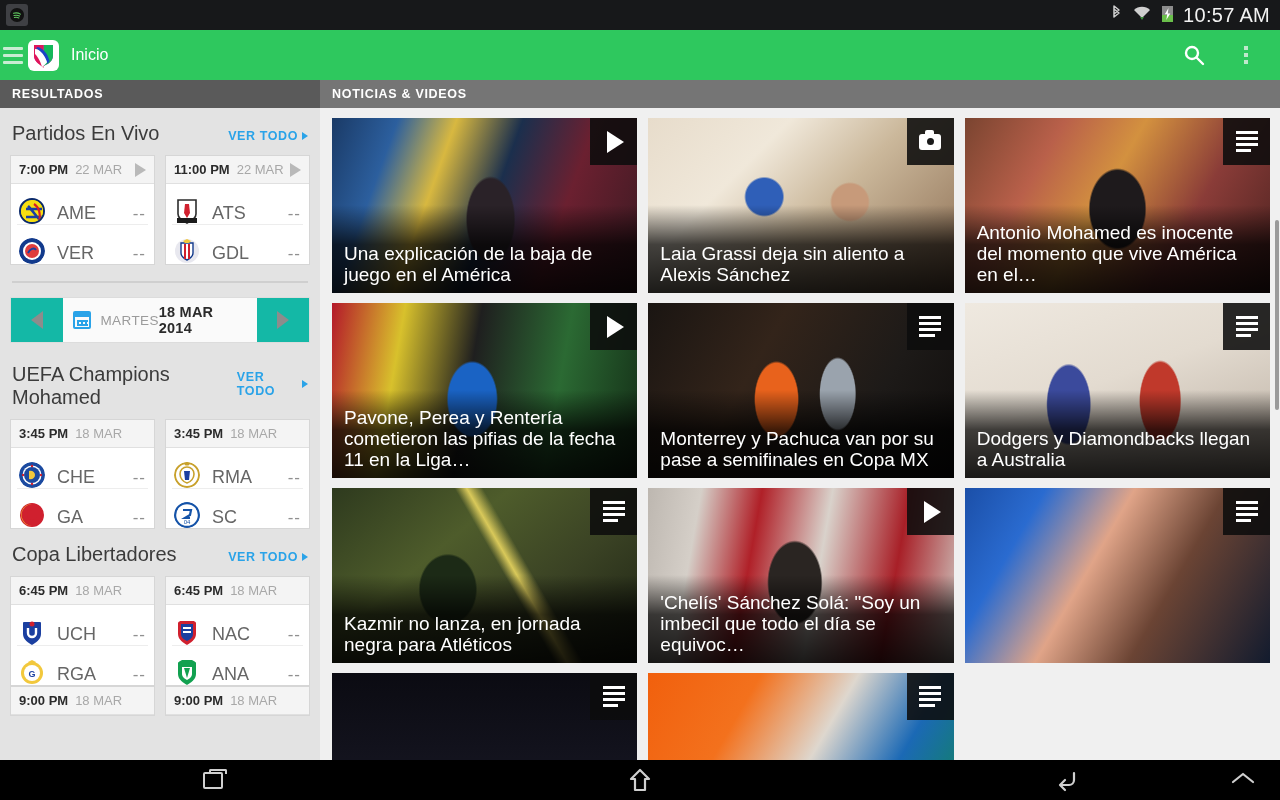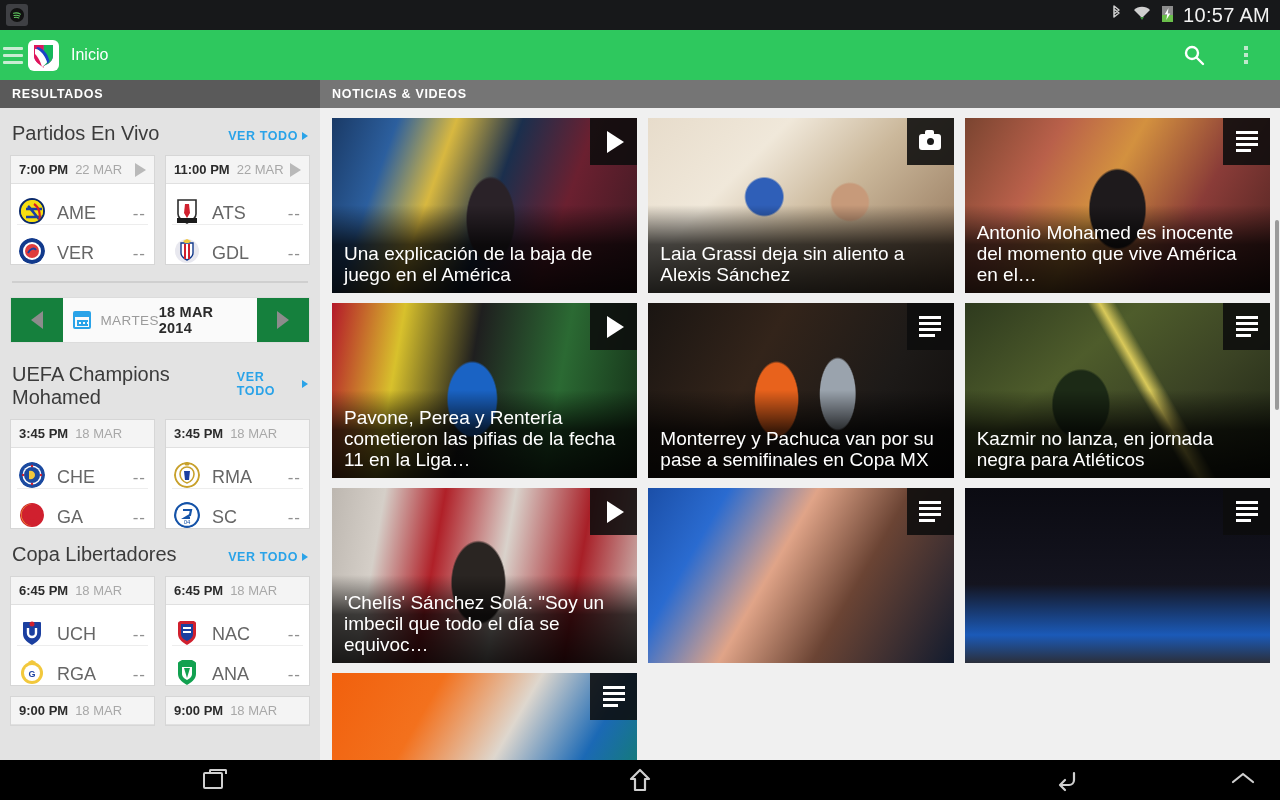--- a/index.html
+++ b/index.html
@@ -65,21 +65,21 @@
   .mc-date { font-size: 13px; color: #a8a8a8; margin-left: 7px; }
   .mc-play { margin-left: auto; width: 0; height: 0; border-left: 11px solid #b9b9b9; border-top: 7px solid transparent; border-bottom: 7px solid transparent; }
   .mc-team { display: flex; align-items: flex-end; height: 40px; padding: 0 8px; }
   .mc-team + .mc-team { border-top: 1px solid #ededed; margin: 0 6px; padding: 0 2px; }
   .crest { width: 26px; height: 26px; border-radius: 50%; flex: 0 0 26px; position: relative; overflow: hidden; }
   .mc-abbr { font-size: 18px; color: #666; margin-left: 12px; font-weight: 400; }
   .mc-score { margin-left: auto; font-size: 17px; color: #909090; letter-spacing: 1px; }
 
   .divider { height: 2px; background: #cfcfcf; margin: 16px 2px 14px 2px; }
 
-  .datebar { display: flex; align-items: stretch; background: #15803d; border: 1px solid #dcdcdc; height: 46px; margin-bottom: 6px; }
+  .datebar { display: flex; align-items: stretch; background: #14b8a6; border: 1px solid #dcdcdc; height: 46px; margin-bottom: 6px; }
   .date-arrow { width: 52px; display: flex; align-items: center; justify-content: center; }
   .arrow-l { width: 0; height: 0; border-right: 12px solid #8c8c8c; border-top: 9px solid transparent; border-bottom: 9px solid transparent; }
   .arrow-r { width: 0; height: 0; border-left: 12px solid #8c8c8c; border-top: 9px solid transparent; border-bottom: 9px solid transparent; }
   .date-mid { flex: 1; background: #fafafa; display: flex; align-items: center; padding: 0 10px; }
   .cal-icon { width: 19px; height: 18px; border: 2px solid #2aa3e8; border-radius: 2px; position: relative; }
   .cal-icon::before { content: ""; position: absolute; left: 0; right: 0; top: 0; height: 4px; background: #2aa3e8; }
   .cal-icon::after { content: ""; position: absolute; left: 2px; top: 7px; width: 11px; height: 6px;
     background: repeating-linear-gradient(to right, #2aa3e8 0 2px, transparent 2px 4px),
                 repeating-linear-gradient(to bottom, #2aa3e8 0 2px, transparent 2px 4px);
     background-size: 4px 6px, 11px 4px; }
@@ -393,21 +393,21 @@
                 <path d="M8 8h10v7c0 3-3 5-5 6-2-1-5-3-5-6z" fill="#fff"></path>
                 <path d="M10 9h6l-3 10z" fill="#12a150"></path>
                 <rect x="5" y="1" width="16" height="3" fill="#12a150"></rect>
               </svg></span>
           <span class="mc-abbr">ANA</span>
           <span class="mc-score">--</span>
         </div>
       </div>
     </div>
 
-    <div class="match-row" style="margin-top:10px">
+    <div class="match-row" style="">
       <div class="match-card">
         <div class="mc-head">
           <span class="mc-time">9:00 PM</span>
           <span class="mc-date">18 MAR</span>
         </div>
       </div>
       <div class="match-card">
         <div class="mc-head">
           <span class="mc-time">9:00 PM</span>
           <span class="mc-date">18 MAR</span>
@@ -473,20 +473,34 @@
               <i></i>
               <i></i>
               <i></i>
             </span>
           </div>
         <div class="news-overlay"></div>
         <div class="news-title">Monterrey y Pachuca van por su pase a semifinales en Copa MX</div>
       </div>
 
 
+      <div class="news-card">
+        <div class="news-photo" style="background:linear-gradient(160deg,#efe9e0 0%,#e3dbd0 45%,#b9ada0 100%)"></div>
+        <div class="news-photo" style="background:radial-gradient(ellipse 34px 62px at 34% 58%, #3b4a9c 0 62%, transparent 66%), radial-gradient(ellipse 32px 62px at 64% 56%, #c0392b 0 62%, transparent 66%)"></div>
+        <div class="badge">
+            <span class="badge-art">
+              <i></i>
+              <i></i>
+              <i></i>
+              <i></i>
+            </span>
+          </div>
+        <div class="news-overlay"></div>
+        <div class="news-title">Dodgers y Diamondbacks llegan a Australia</div>
+      </div>
 
       <div class="news-card">
         <div class="news-photo" style="background:linear-gradient(140deg,#2e3a1e 0%,#4e5c2b 35%,#3a4224 65%,#1c2113 100%)"></div>
         <div class="news-photo" style="background:radial-gradient(ellipse 46px 56px at 38% 58%, #1c2a16 0 60%, transparent 64%), linear-gradient(60deg, transparent 55%, #d9c95a 58%, transparent 62%)"></div>
         <div class="badge">
             <span class="badge-art">
               <i></i>
               <i></i>
               <i></i>
               <i></i>

